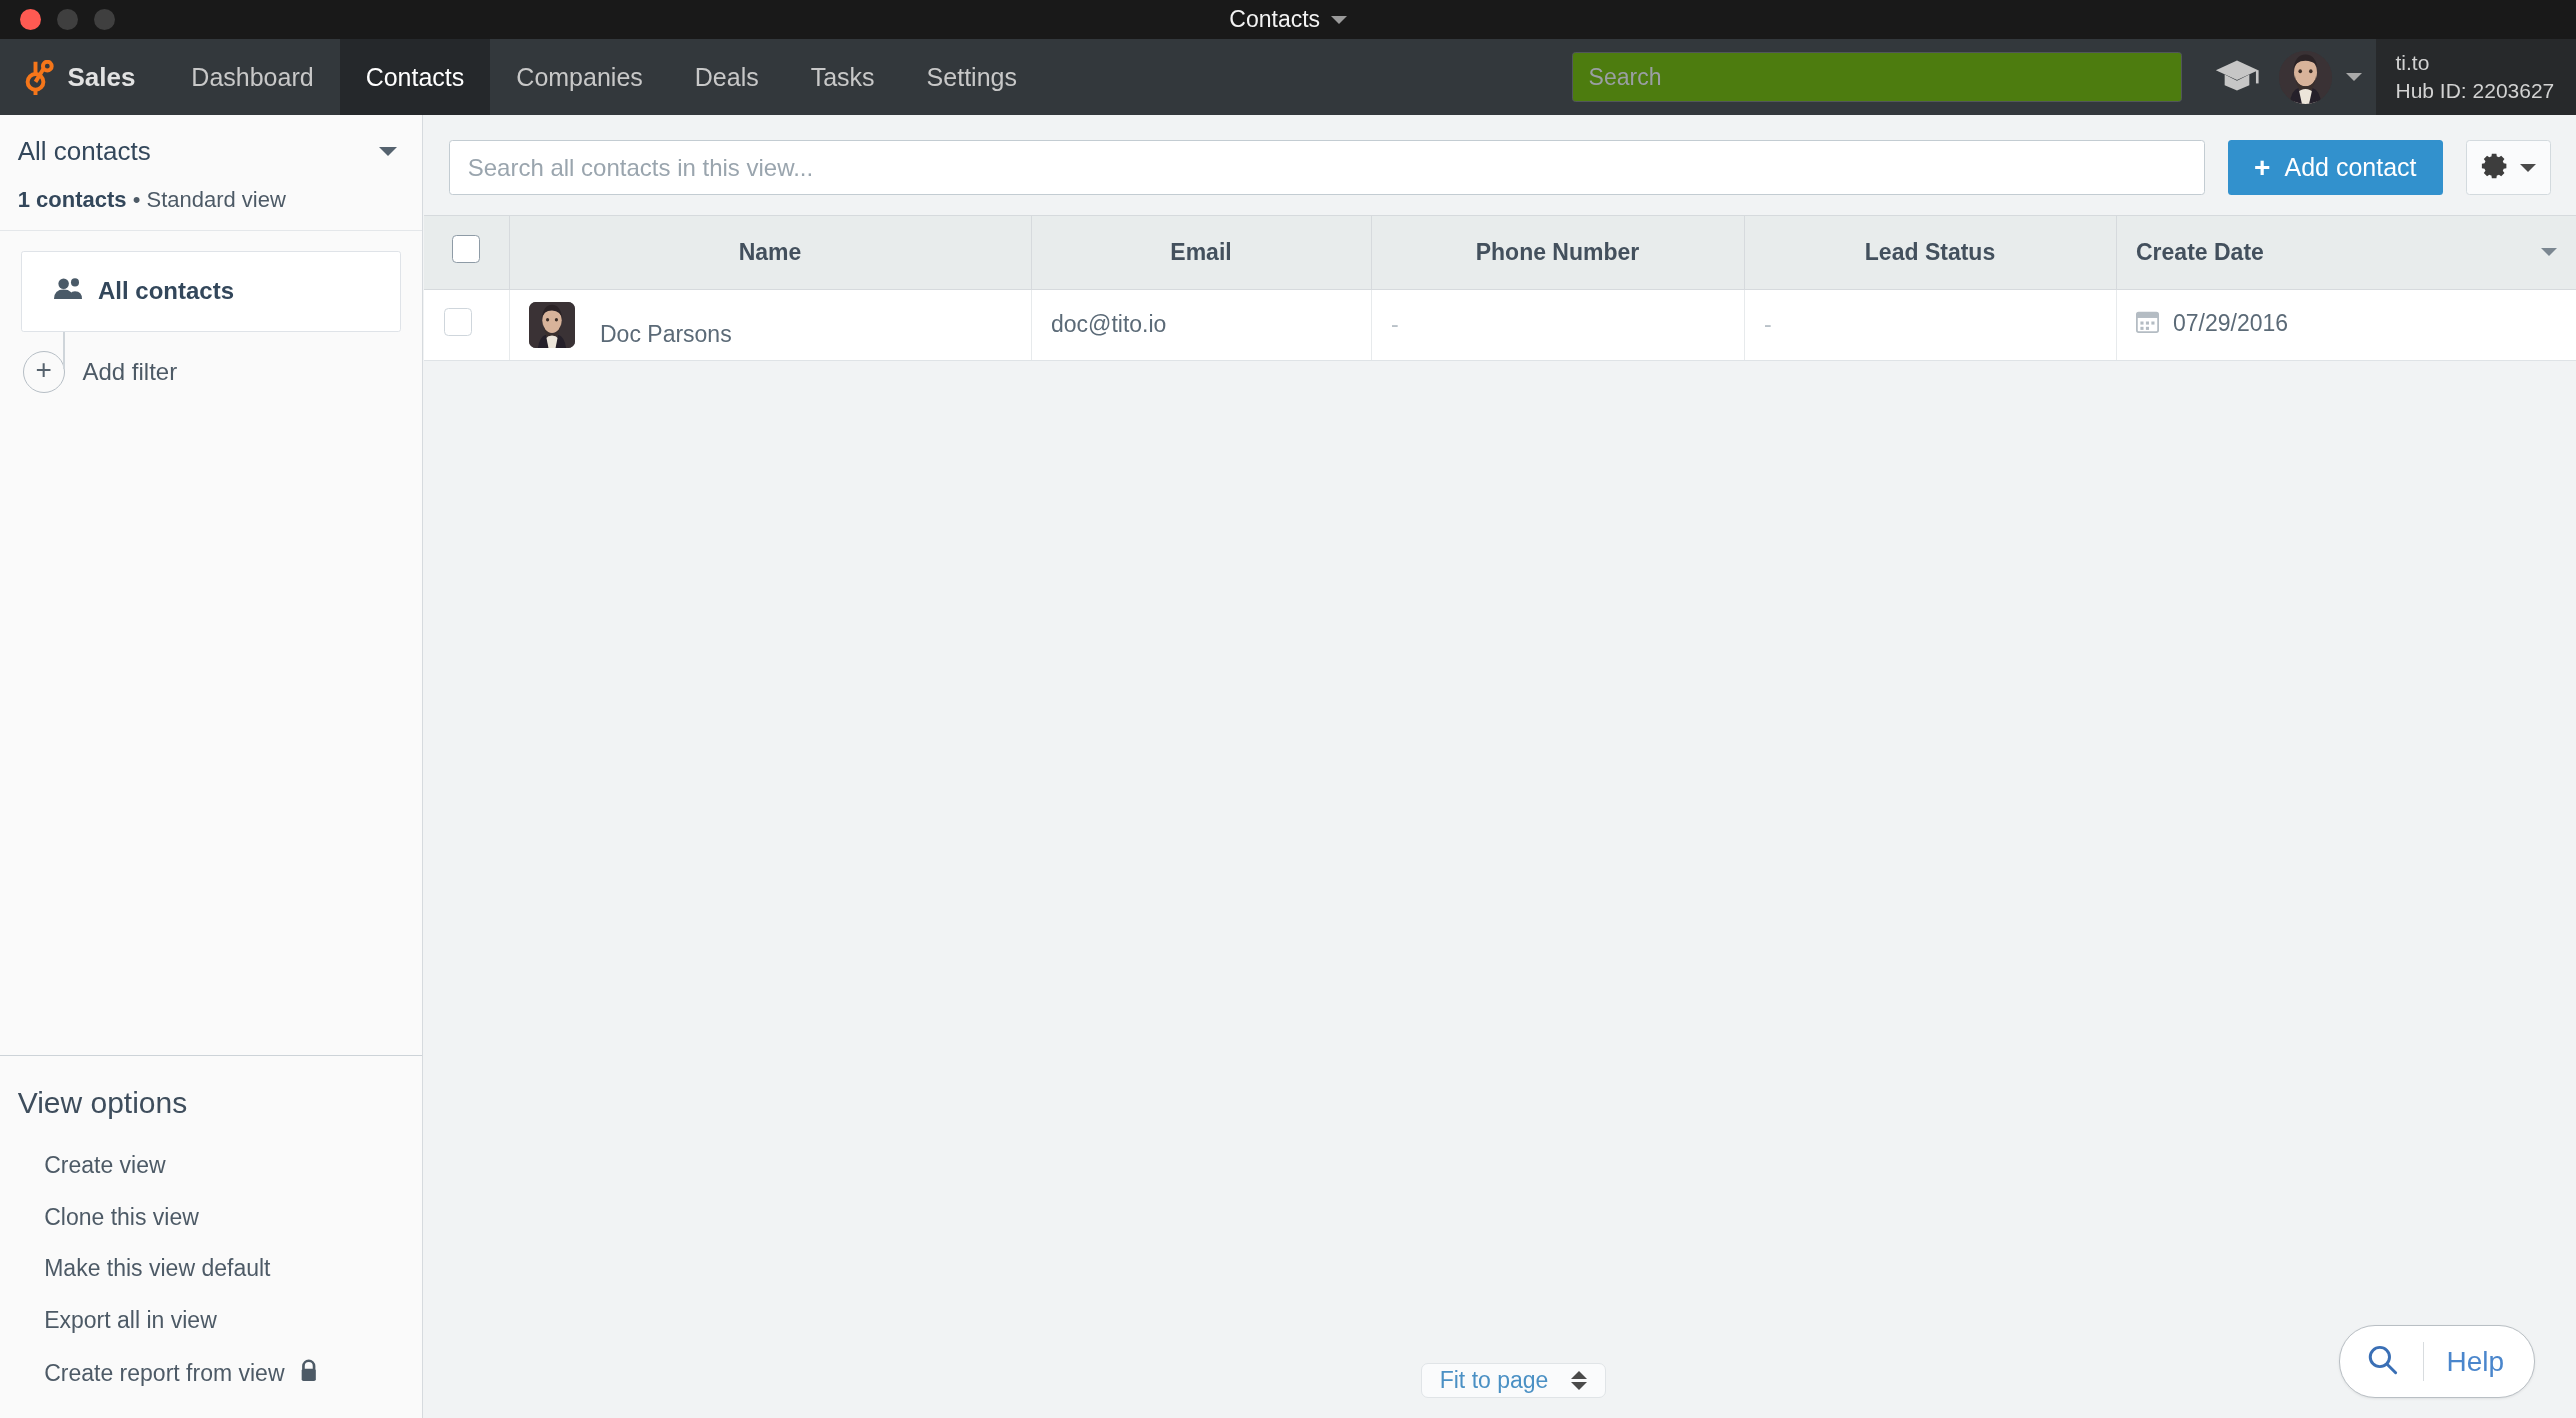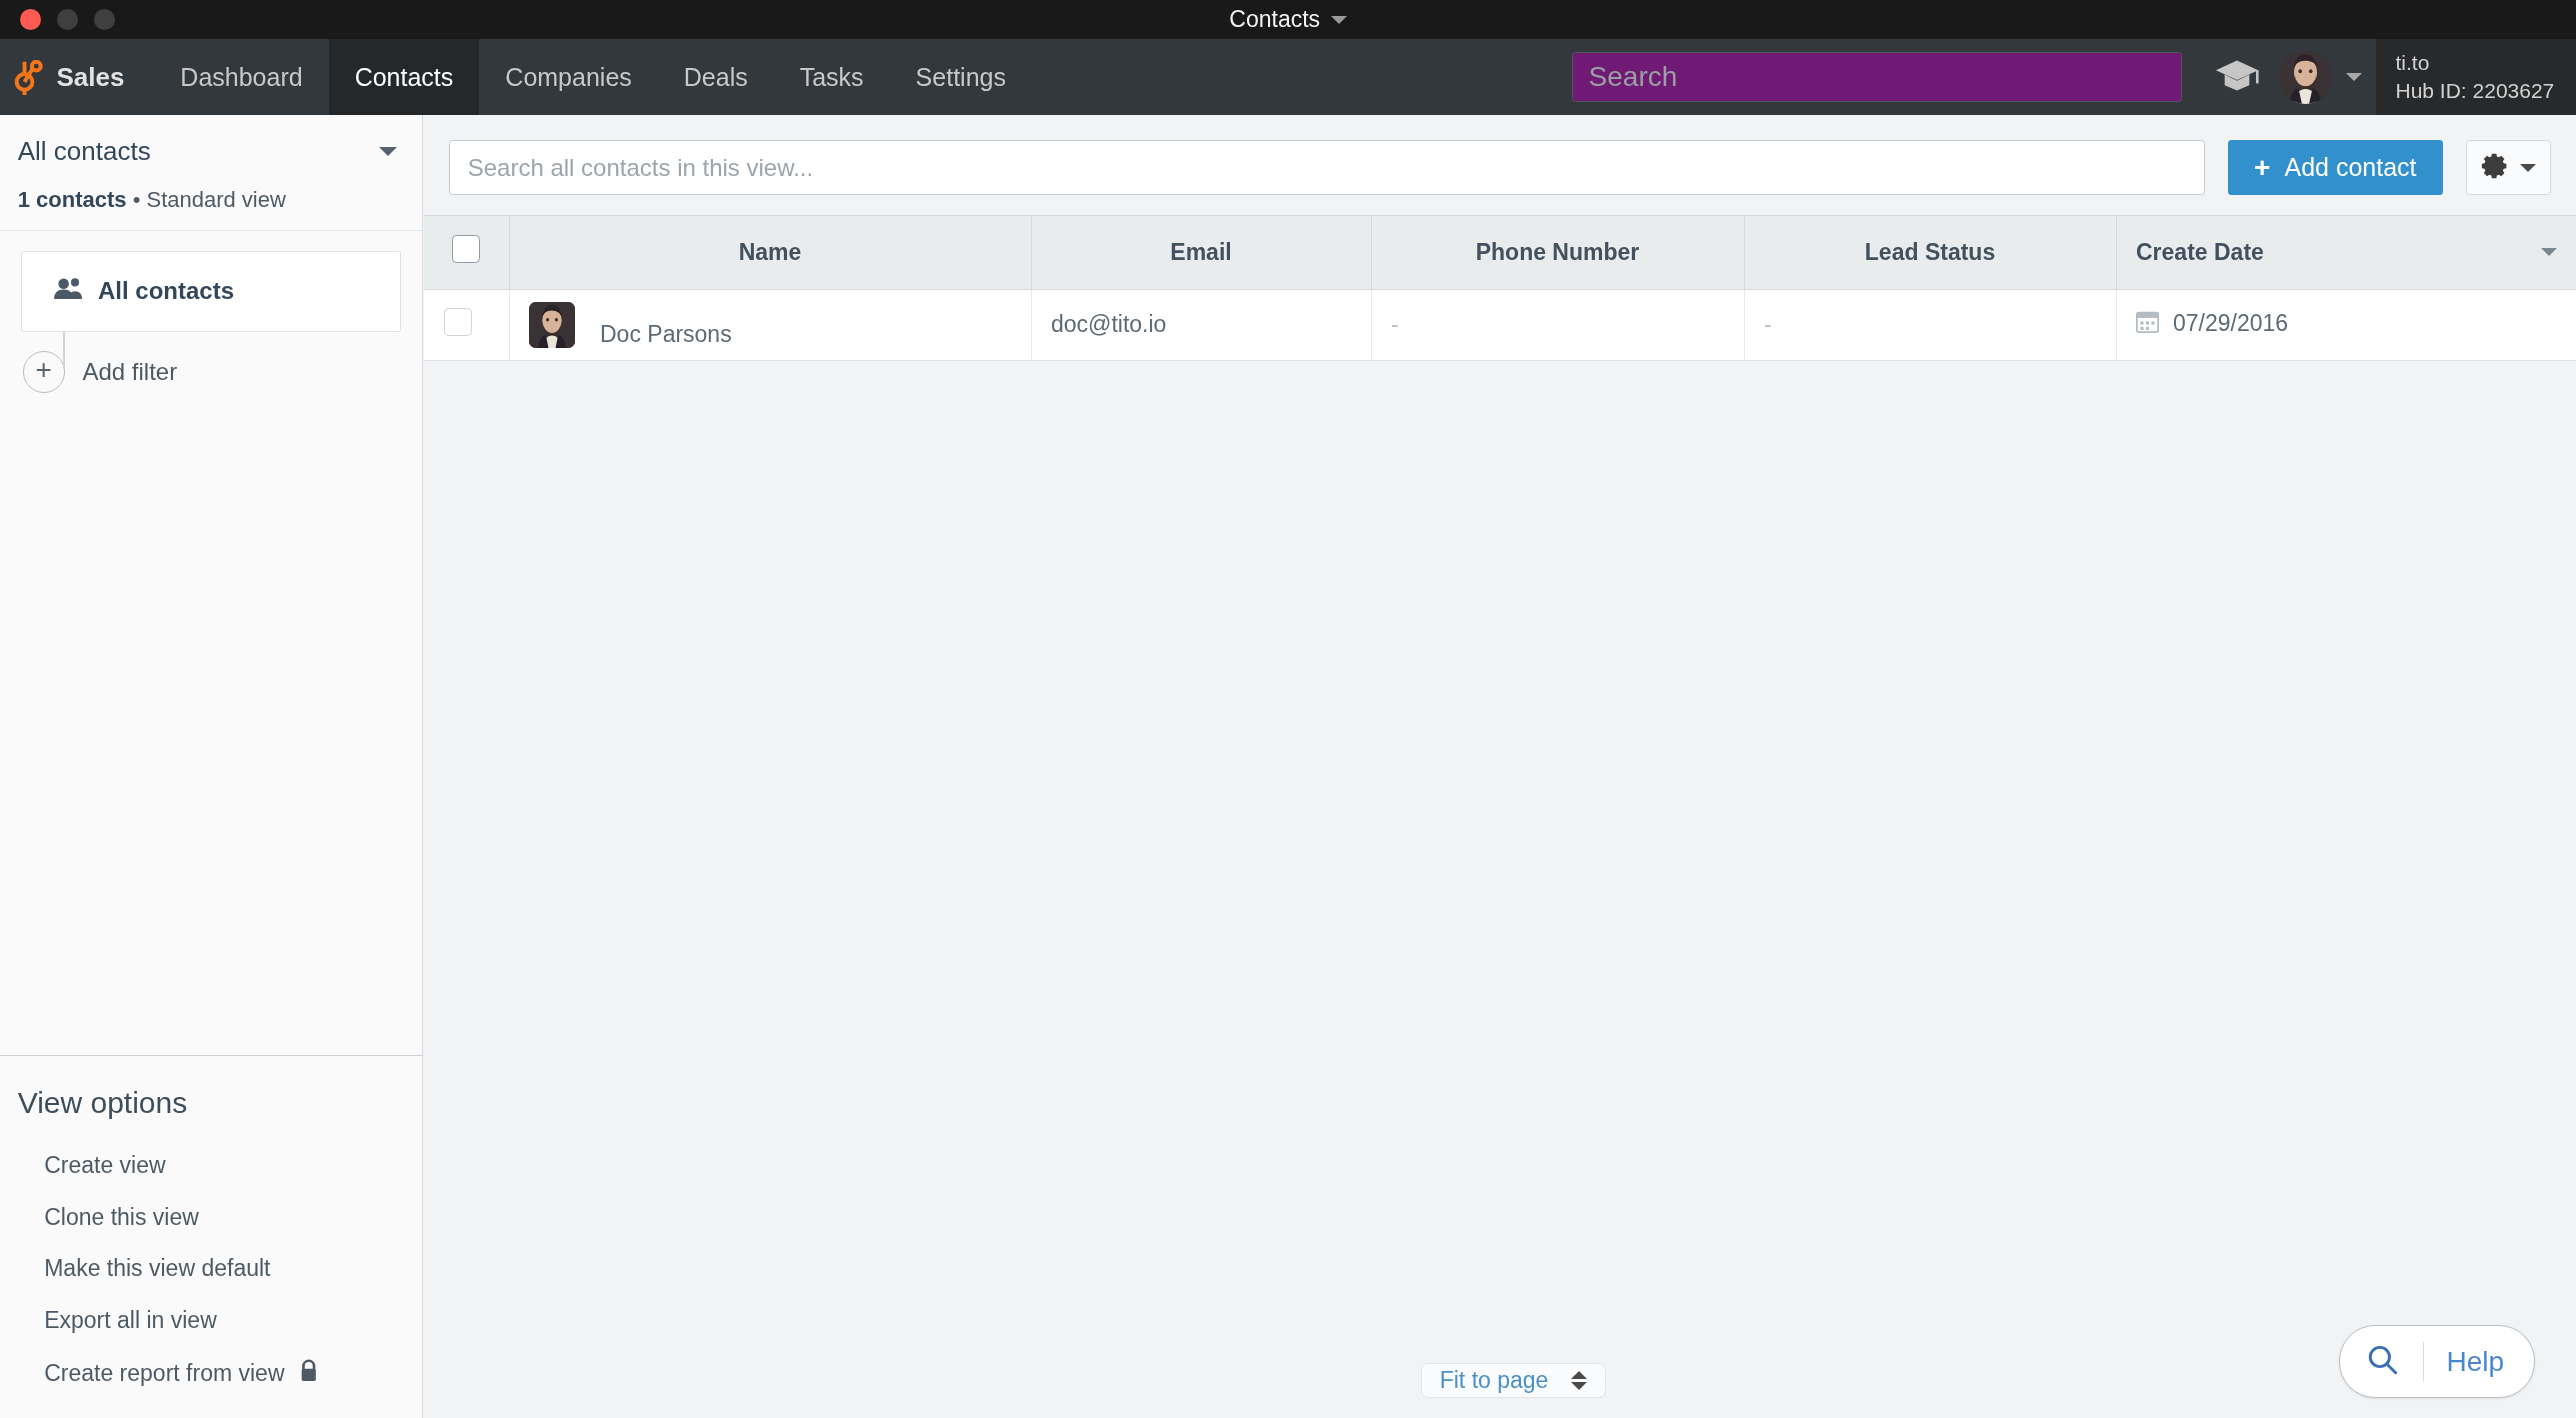--- a/index.html
+++ b/index.html
@@ -34,41 +34,41 @@
   }
 
   
   #navbar {
     position: absolute; top: 39px; left: 0; width: 2576px; height: 76px;
     background: #33383c;
     display: flex; align-items: stretch;
   }
   #brand {
     display: flex; align-items: center; gap: 12.4px;
-    padding: 0 30px 0 12px; color: #e2e2e2; font-size: 26px; font-weight: bold;
+    padding: 0 30px 0 23px; color: #e2e2e2; font-size: 26px; font-weight: bold;
   }
   #brand svg { display: block; }
   .navitem {
     display: flex; align-items: center; padding: 0 26px;
     color: #c8c8c8; font-size: 25px; white-space: nowrap; gap: 12.4px;
   }
   .navitem.active { background: #25282b; color: #ffffff; }
   .caret-nav {
     display: inline-block; width: 0; height: 0;
     border-left: 8.8px solid transparent; border-right: 8.8px solid transparent;
     border-top: 8.8px solid #a9a9a9;
   }
   #navspacer { flex: 1; }
   #navsearch {
     display: flex; align-items: center; padding-right: 12.4px;
   }
   #navsearch input {
-    width: 610px; height: 50px; background: #701a75;
+    width: 610px; height: 50px; background: #4d7c0f;
     border: 0.9px solid #51565a; border-radius: 3.5px;
-    color: #d6d6d6; font-size: 28px; padding: 0 16px;
+    color: #d6d6d6; font-size: 23px; padding: 0 16px;
     font-family: "Liberation Sans", sans-serif;
   }
   #navsearch input::placeholder { color: #9a9fa3; }
   #academy { display: flex; align-items: center; padding: 0 19.5px; }
   #useravatarwrap { display: flex; align-items: center; gap: 14px; padding-right: 14px; }
   #useravatar {
     width: 53px; height: 53px; border-radius: 50%; overflow: hidden;
     background: #3b3437; position: relative;
   }
   #userpanel {

